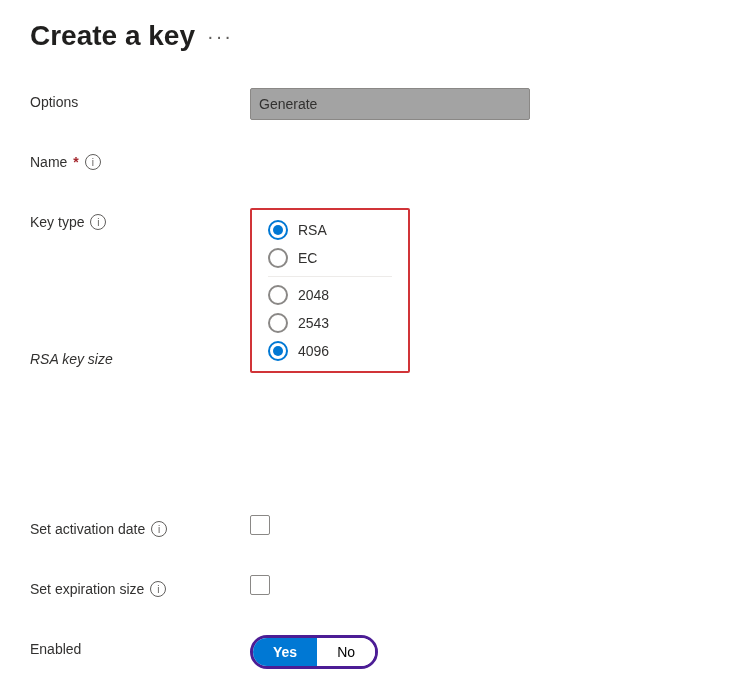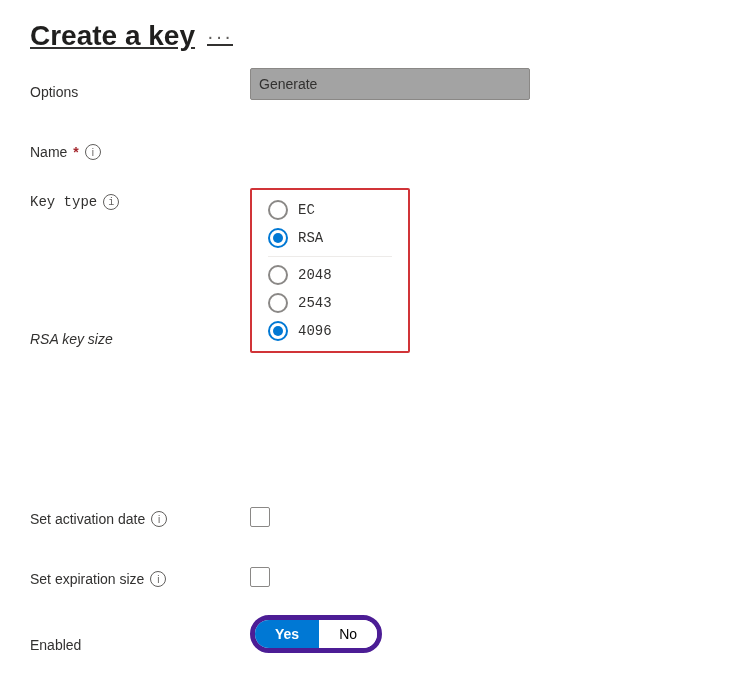--- a/index.html
+++ b/index.html
@@ -9,38 +9,37 @@
       color: #323130;
       font-size: 14px;
       padding: 20px 30px;
       max-width: 734px;
     }
 
     .page-header {
       display: flex;
       align-items: center;
       gap: 12px;
-      margin-bottom: 16px;
-      text-decoration: underline;
+      margin-bottom: 36px;
     }
     .page-title {
       font-size: 28px;
       font-weight: 600;
       color: #201f1e;
     }
     .more-icon {
       font-size: 20px;
       color: #605e5c;
       letter-spacing: 2px;
       cursor: pointer;
     }
 
     .form-row {
       display: flex;
-      align-items: flex-end;
+      align-items: flex-start;
       margin-bottom: 28px;
       min-height: 32px;
     }
 
     .form-label {
       width: 220px;
       min-width: 220px;
       padding-top: 6px;
       font-size: 14px;
       color: #323130;
@@ -165,21 +164,21 @@
       border-radius: 2px;
       background: #fff;
       cursor: pointer;
       display: flex;
       align-items: center;
       justify-content: center;
     }
 
     .toggle-group {
       display: flex;
-      border: 5px solid #4c1d95;
+      border: 3px solid #4c1d95;
       border-radius: 20px;
       overflow: hidden;
       width: fit-content;
     }
 
     .toggle-btn {
       padding: 6px 20px;
       font-size: 14px;
       cursor: pointer;
       border: none;
@@ -217,39 +216,39 @@
 </div>
 
 <div class="form-row">
   <div class="form-label">
     <span>Name</span>
     <span class="required-star">*</span>
     <span class="info-icon" title="Name information">i</span>
   </div>
 </div>
 
-<div class="form-row" style="align-items: center; font-family: Liberation Mono, monospace;">
+<div class="form-row" style="align-items: center;">
   <div style="display:flex; flex-direction:column; flex:1;">
 
     <div style="display:flex; align-items: flex-start; margin-bottom: 0;">
       <div class="form-label">
         <span>Key type</span>
         <span class="info-icon" title="Key type information">i</span>
       </div>
       <div class="form-control">
         <div class="radio-group-box">
           
           <div class="radio-section">
             <div class="radio-item">
+              <div class="radio-circle checked"></div>
+              <span class="radio-label">RSA</span>
+            </div>
+            <div class="radio-item">
               <div class="radio-circle"></div>
               <span class="radio-label">EC</span>
-            </div>
-            <div class="radio-item">
-              <div class="radio-circle checked"></div>
-              <span class="radio-label">RSA</span>
             </div>
           </div>
 
           <div class="radio-divider"></div>
 
           
           <div class="radio-section">
             <div class="radio-item">
               <div class="radio-circle"></div>
               <span class="radio-label">2048</span>

